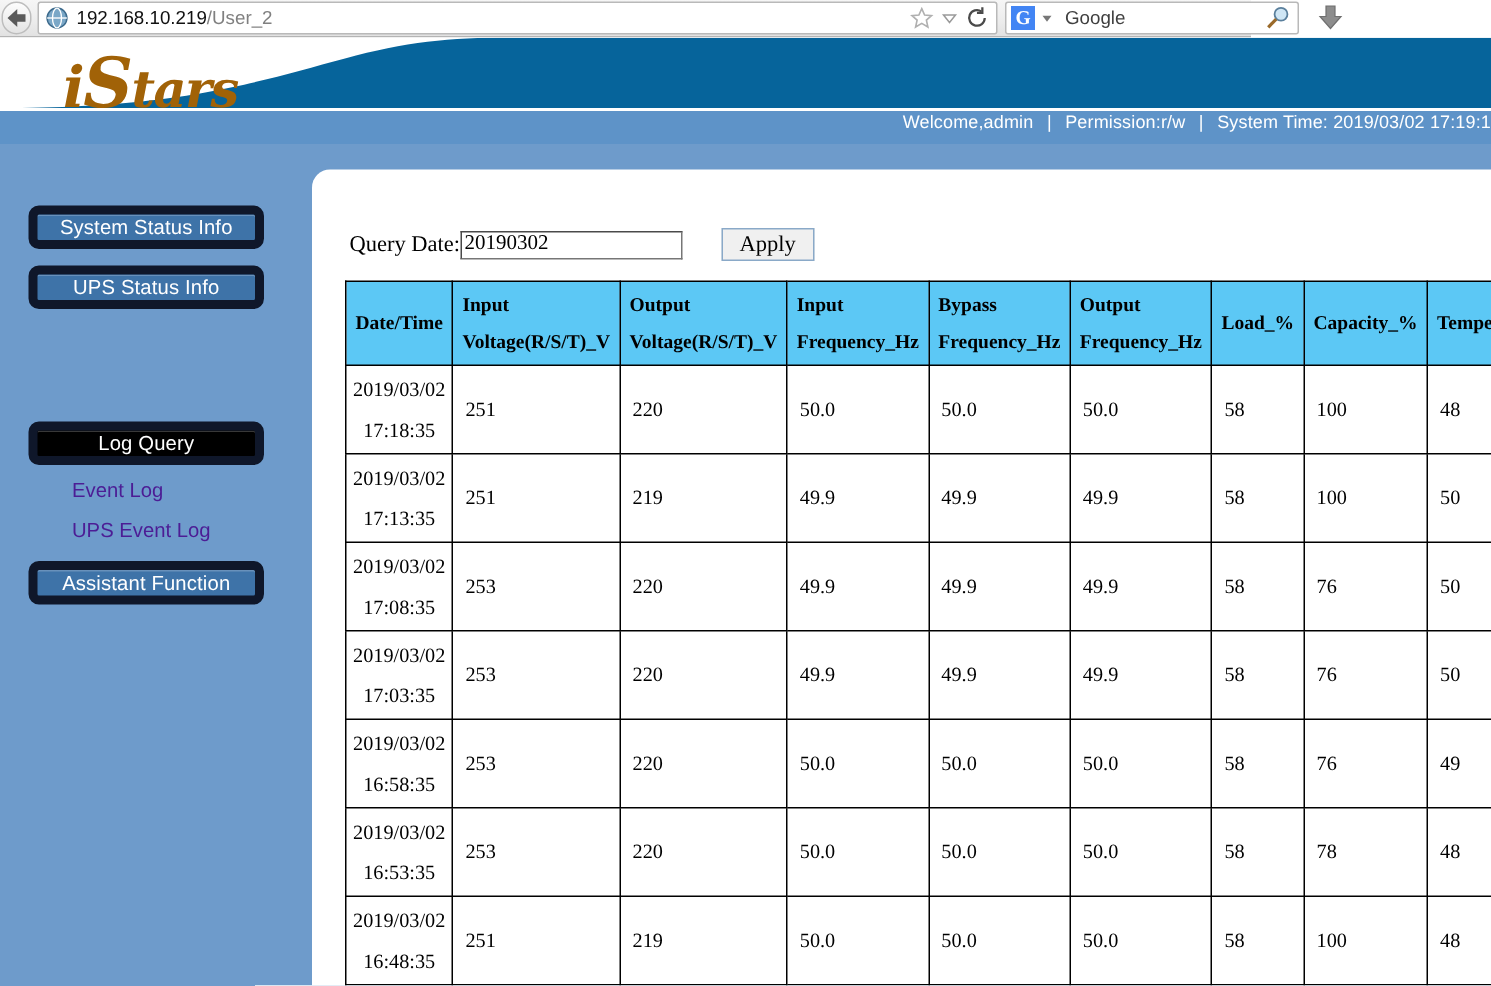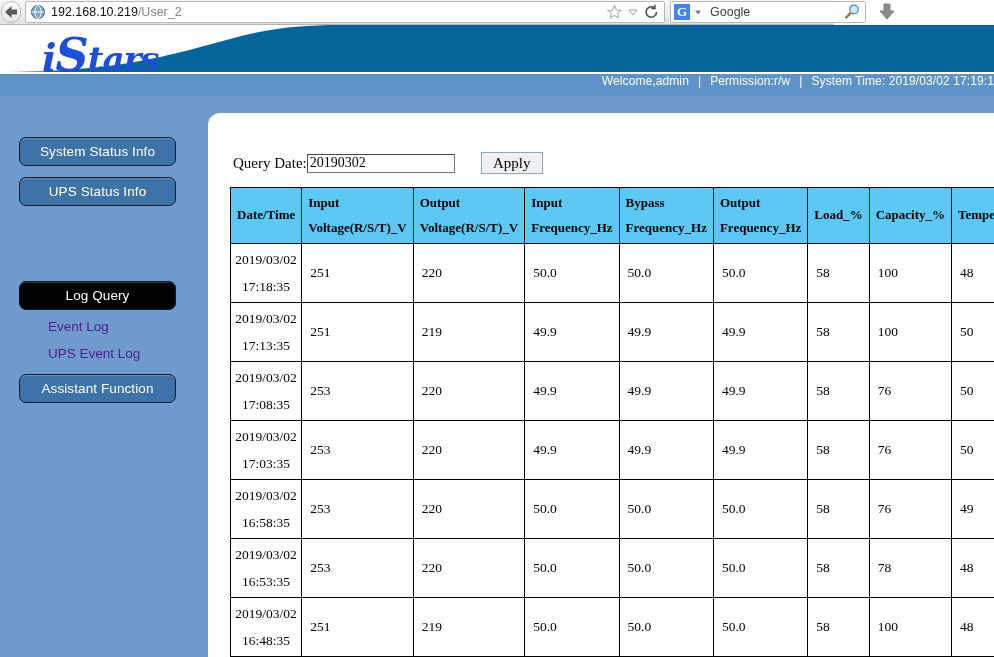--- a/index.html
+++ b/index.html
@@ -119,21 +119,21 @@
     background: #ffffff;
     overflow: hidden;
   }
   #banner svg { position:absolute; left:0; top:0; }
   #logo {
     position: absolute;
     left: 42px; top: 3px;
     font-family: "DejaVu Serif", serif;
     font-style: italic;
     font-weight: bold;
-    color: #1d4ed8;
+    color: #a16207;
     font-size: 38px;
     letter-spacing: -1px;
     user-select: none;
   }
   #logo .big {
     font-size: 46px;
   }
   #logo .tail { font-size: 34px; }
 
   
@@ -169,21 +169,21 @@
     left: 0; top: 0;
     width: 208px; height: 561px;
   }
   .nav-button {
     position: absolute;
     left: 19px;
     width: 157px;
     height: 29px;
     border-radius: 7px;
     background: #3E73A8;
-    border: 1px solid #0f172a;
+    border: 6px solid #0f172a;
     box-shadow: inset 0 1px 0 rgba(255,255,255,0.22);
     color: #ffffff;
     font-size: 13.5px;
     display: flex;
     align-items: center;
     justify-content: center;
     box-sizing: border-box;
     cursor: pointer;
     letter-spacing: 0.1px;
   }

